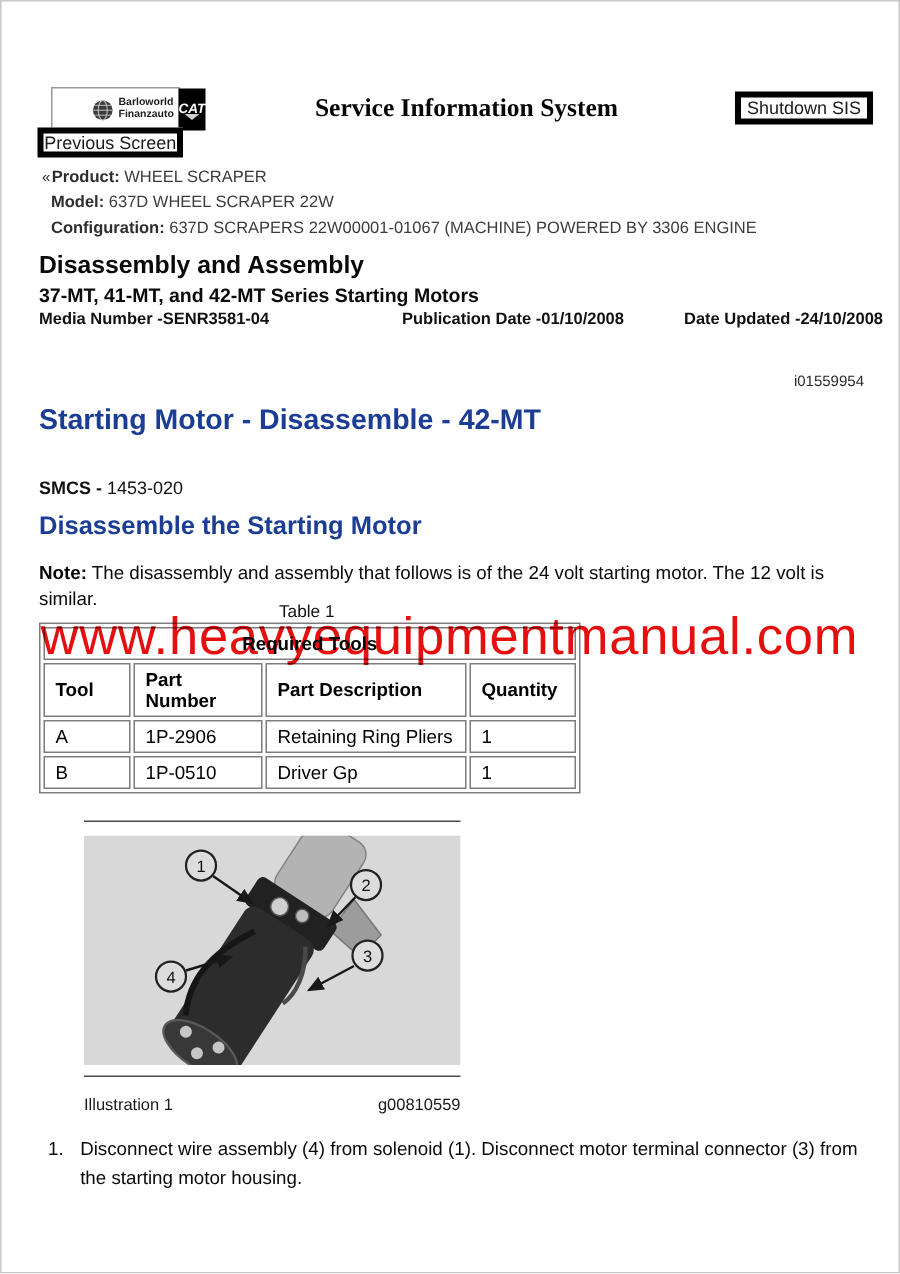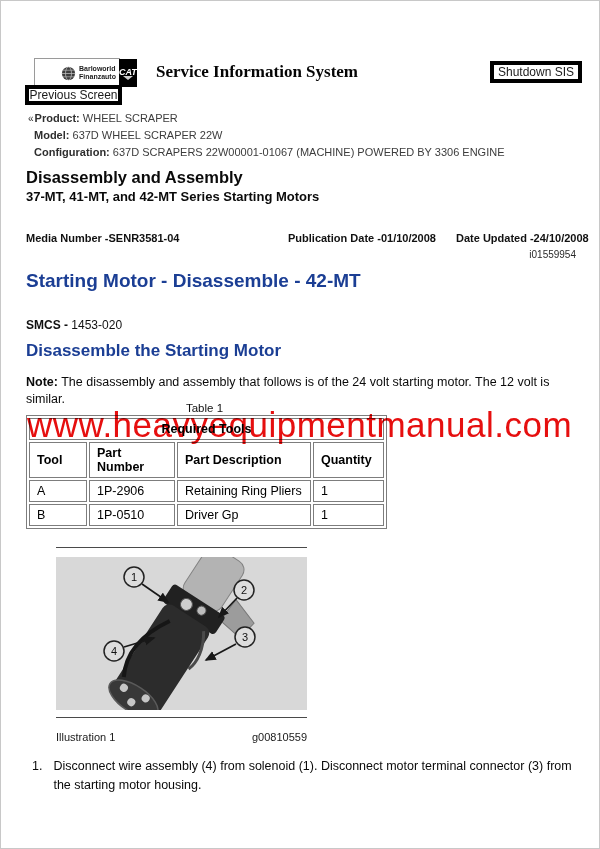--- a/index.html
+++ b/index.html
@@ -24,34 +24,34 @@
   .cat-tri { width:0; height:0; border-left:5px solid transparent; border-right:5px solid transparent;
     border-top:4px solid #cfcfcf; margin-top:-1px; }
   .btn {
     position:absolute; background:#fff; border:4px solid #000000; color:#1a1a1a;
     font-size:12px; font-family:"Liberation Sans", sans-serif; text-align:center;
     display:flex; align-items:center; justify-content:center; cursor:pointer;
   }
   .btn-prev { top:84px; left:24px; width:97px; height:20px; }
   .btn-shutdown { top:60px; left:489px; width:92px; height:22px; }
   .sys-title {
-    position:absolute; top:61px; left:0; width:492px; text-align:center;
+    position:absolute; top:61px; left:0; width:600px; text-align:center;
     font-family:"Liberation Serif", serif; font-weight:bold; font-size:17px; color:#050505;padding-left:20px;
   }
   
   .prod-block { position:absolute; top:111px; left:27px; font-size:11px; color:#3c3c3c; }
   .prod-line { margin-bottom:5px; }
   .prod-line b { color:#2e2e2e; }
   .nav-icon { font-size:10px; color:#2e2e2e; margin-right:1px; }
   
   .sec-title { position:absolute; top:167px; left:25px; font-size:16.5px; font-weight:bold; color:#0a0a0a; }
   .sec-sub   { position:absolute; top:188px; left:25px; font-size:13px; font-weight:bold; color:#0a0a0a; }
-  .media-row { position:absolute; top:206px; left:0; width:600px; height:14px; font-size:11px; font-weight:bold; color:#111;margin-top:25px; }
+  .media-row { position:absolute; top:206px; left:0; width:600px; height:14px; font-size:11px; font-weight:bold; color:#111; }
   .media-row .m1 { position:absolute; left:25px; }
-  .media-row .m2 { position:absolute; left:256px;padding-left:31px; }
+  .media-row .m2 { position:absolute; left:236px;padding-left:31px; }
   .media-row .m3 { position:absolute; left:455px; }
   .doc-id { position:absolute; top:248px; left:0; width:575px; text-align:right; font-size:10px; color:#2a2a2a; }
   .h1-blue { position:absolute; top:269px; left:25px; font-size:19px; font-weight:bold; color:#1b3e94; }
   .smcs { position:absolute; top:317px; left:25px; font-size:12px; color:#111; }
   .h2-blue { position:absolute; top:340px; left:25px; font-size:17px; font-weight:bold; color:#1b3e94; }
   .note { position:absolute; top:373px; left:25px; width:552px; font-size:12.5px; line-height:17px; color:#0a0a0a; }
   
   .tbl-caption { position:absolute; top:401px; left:25px; width:357px; text-align:center; font-size:11.5px; color:#111; }
   table.tools {
     position:absolute; top:414px; left:25px; width:357px;

